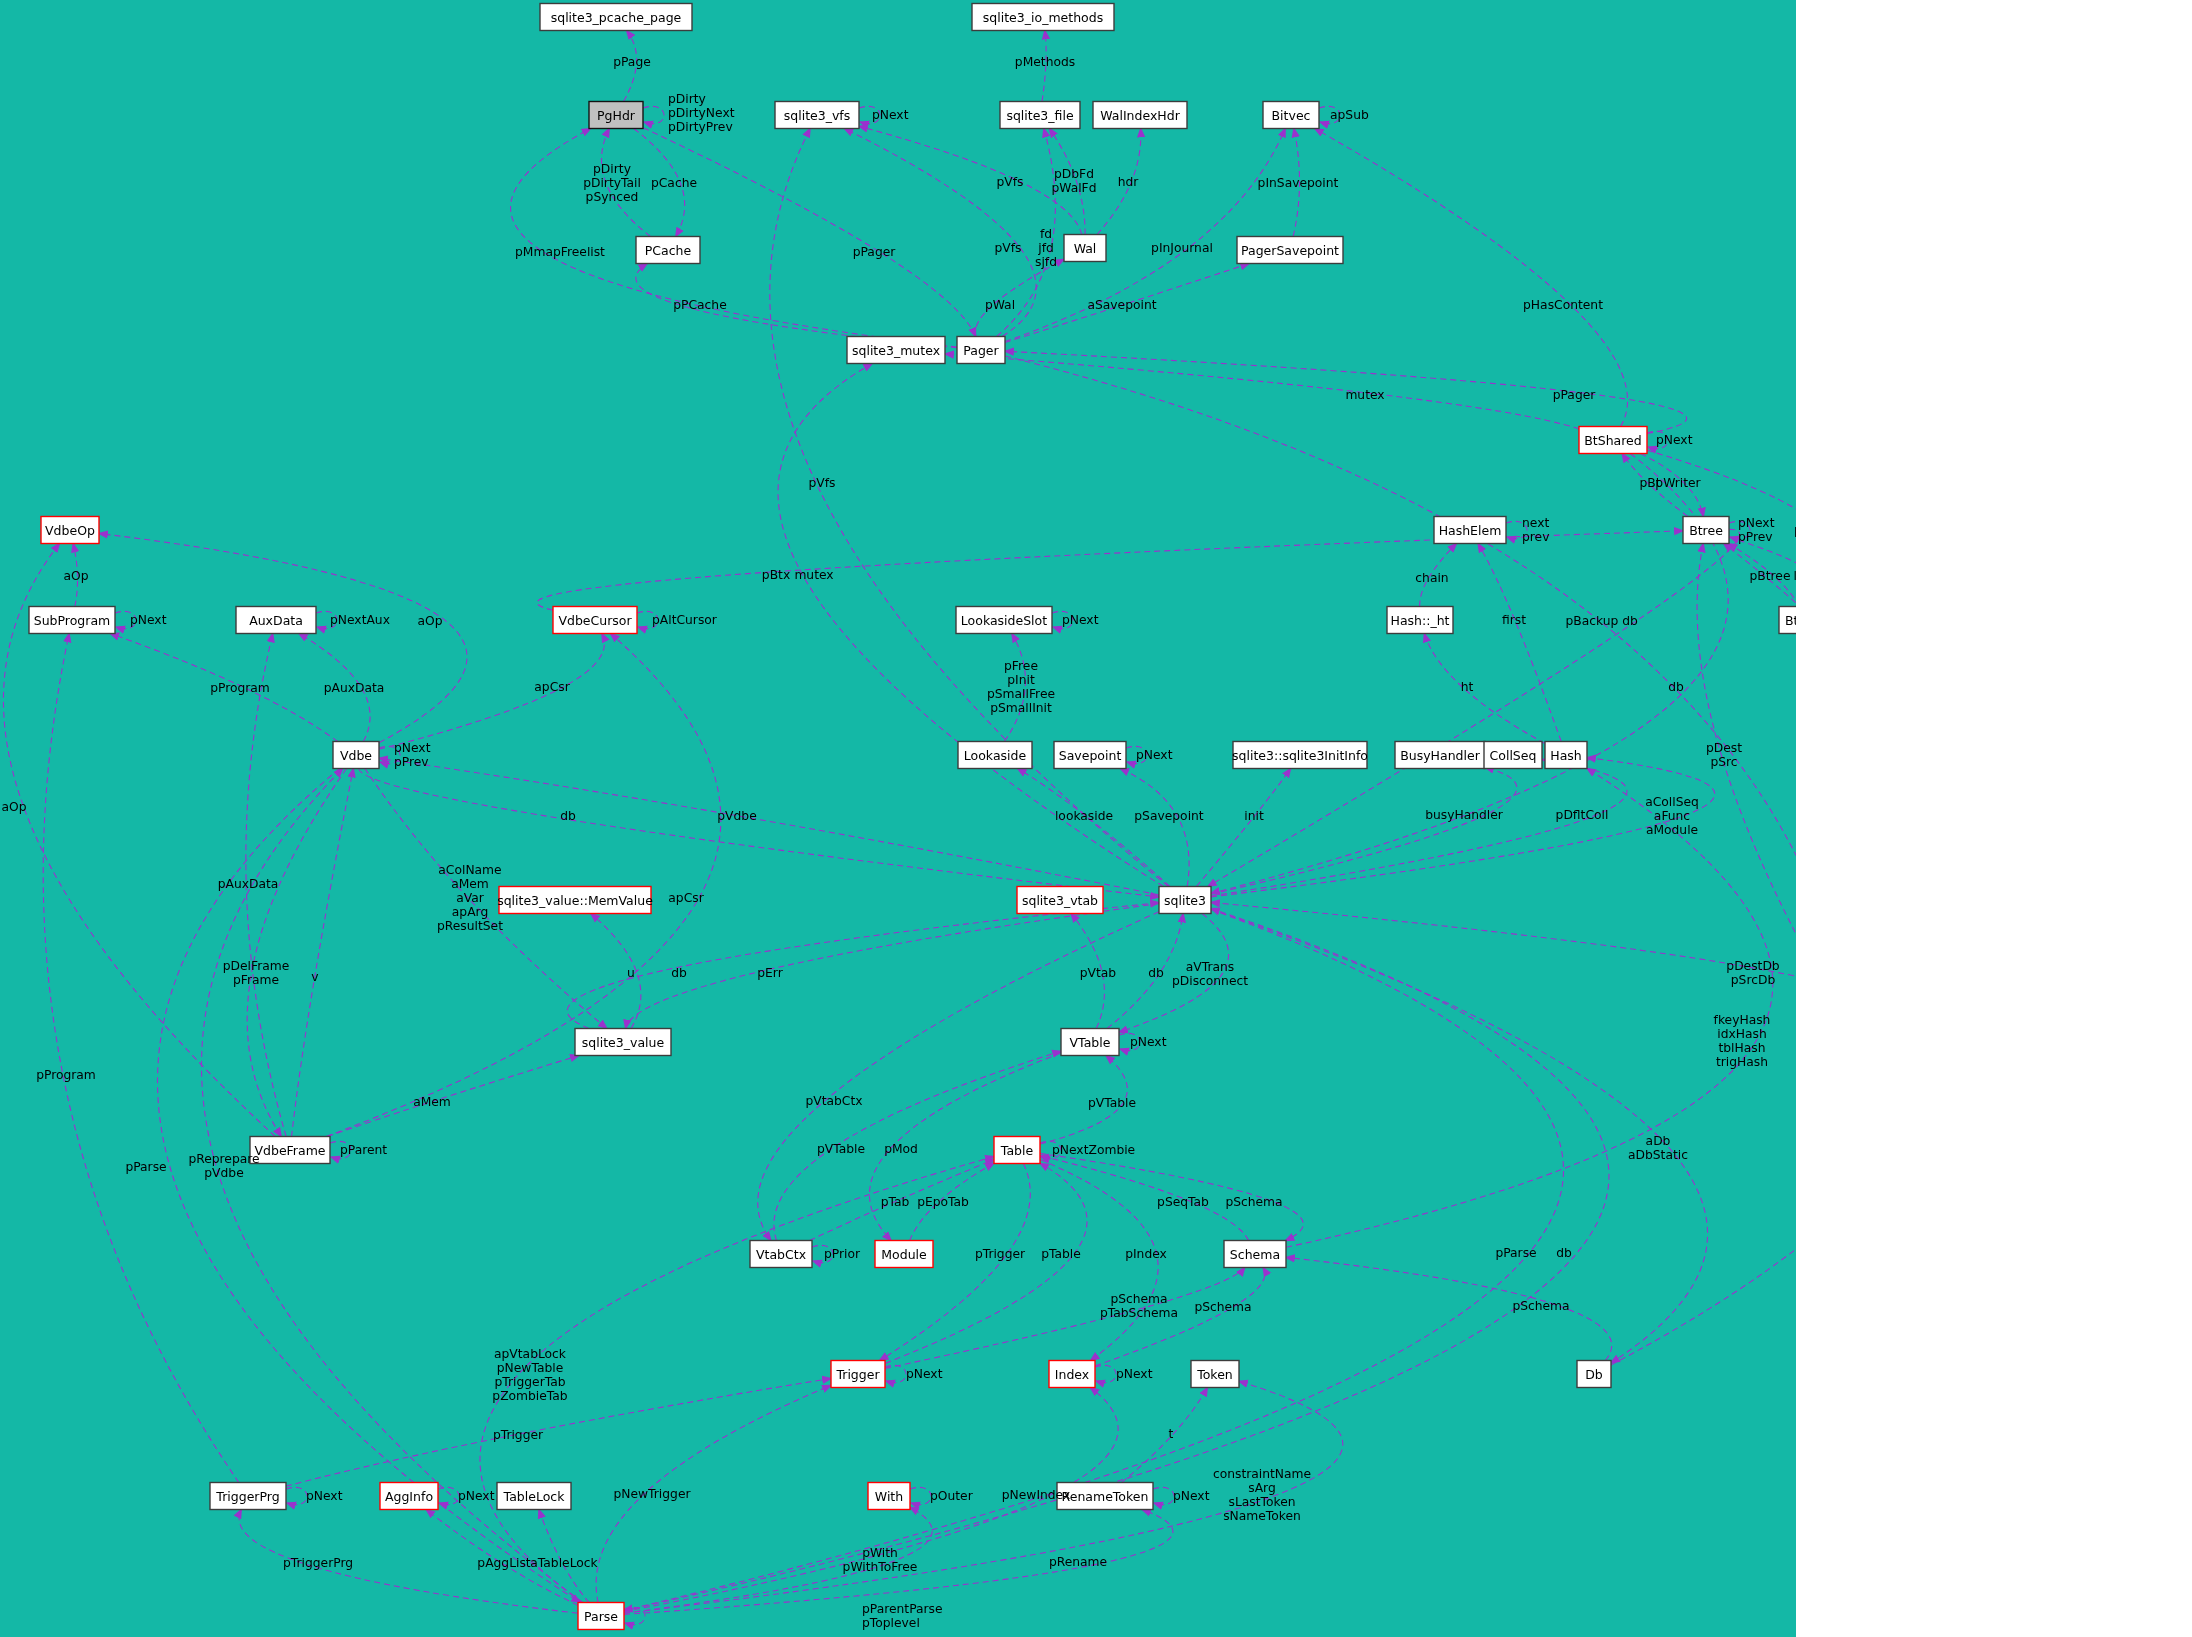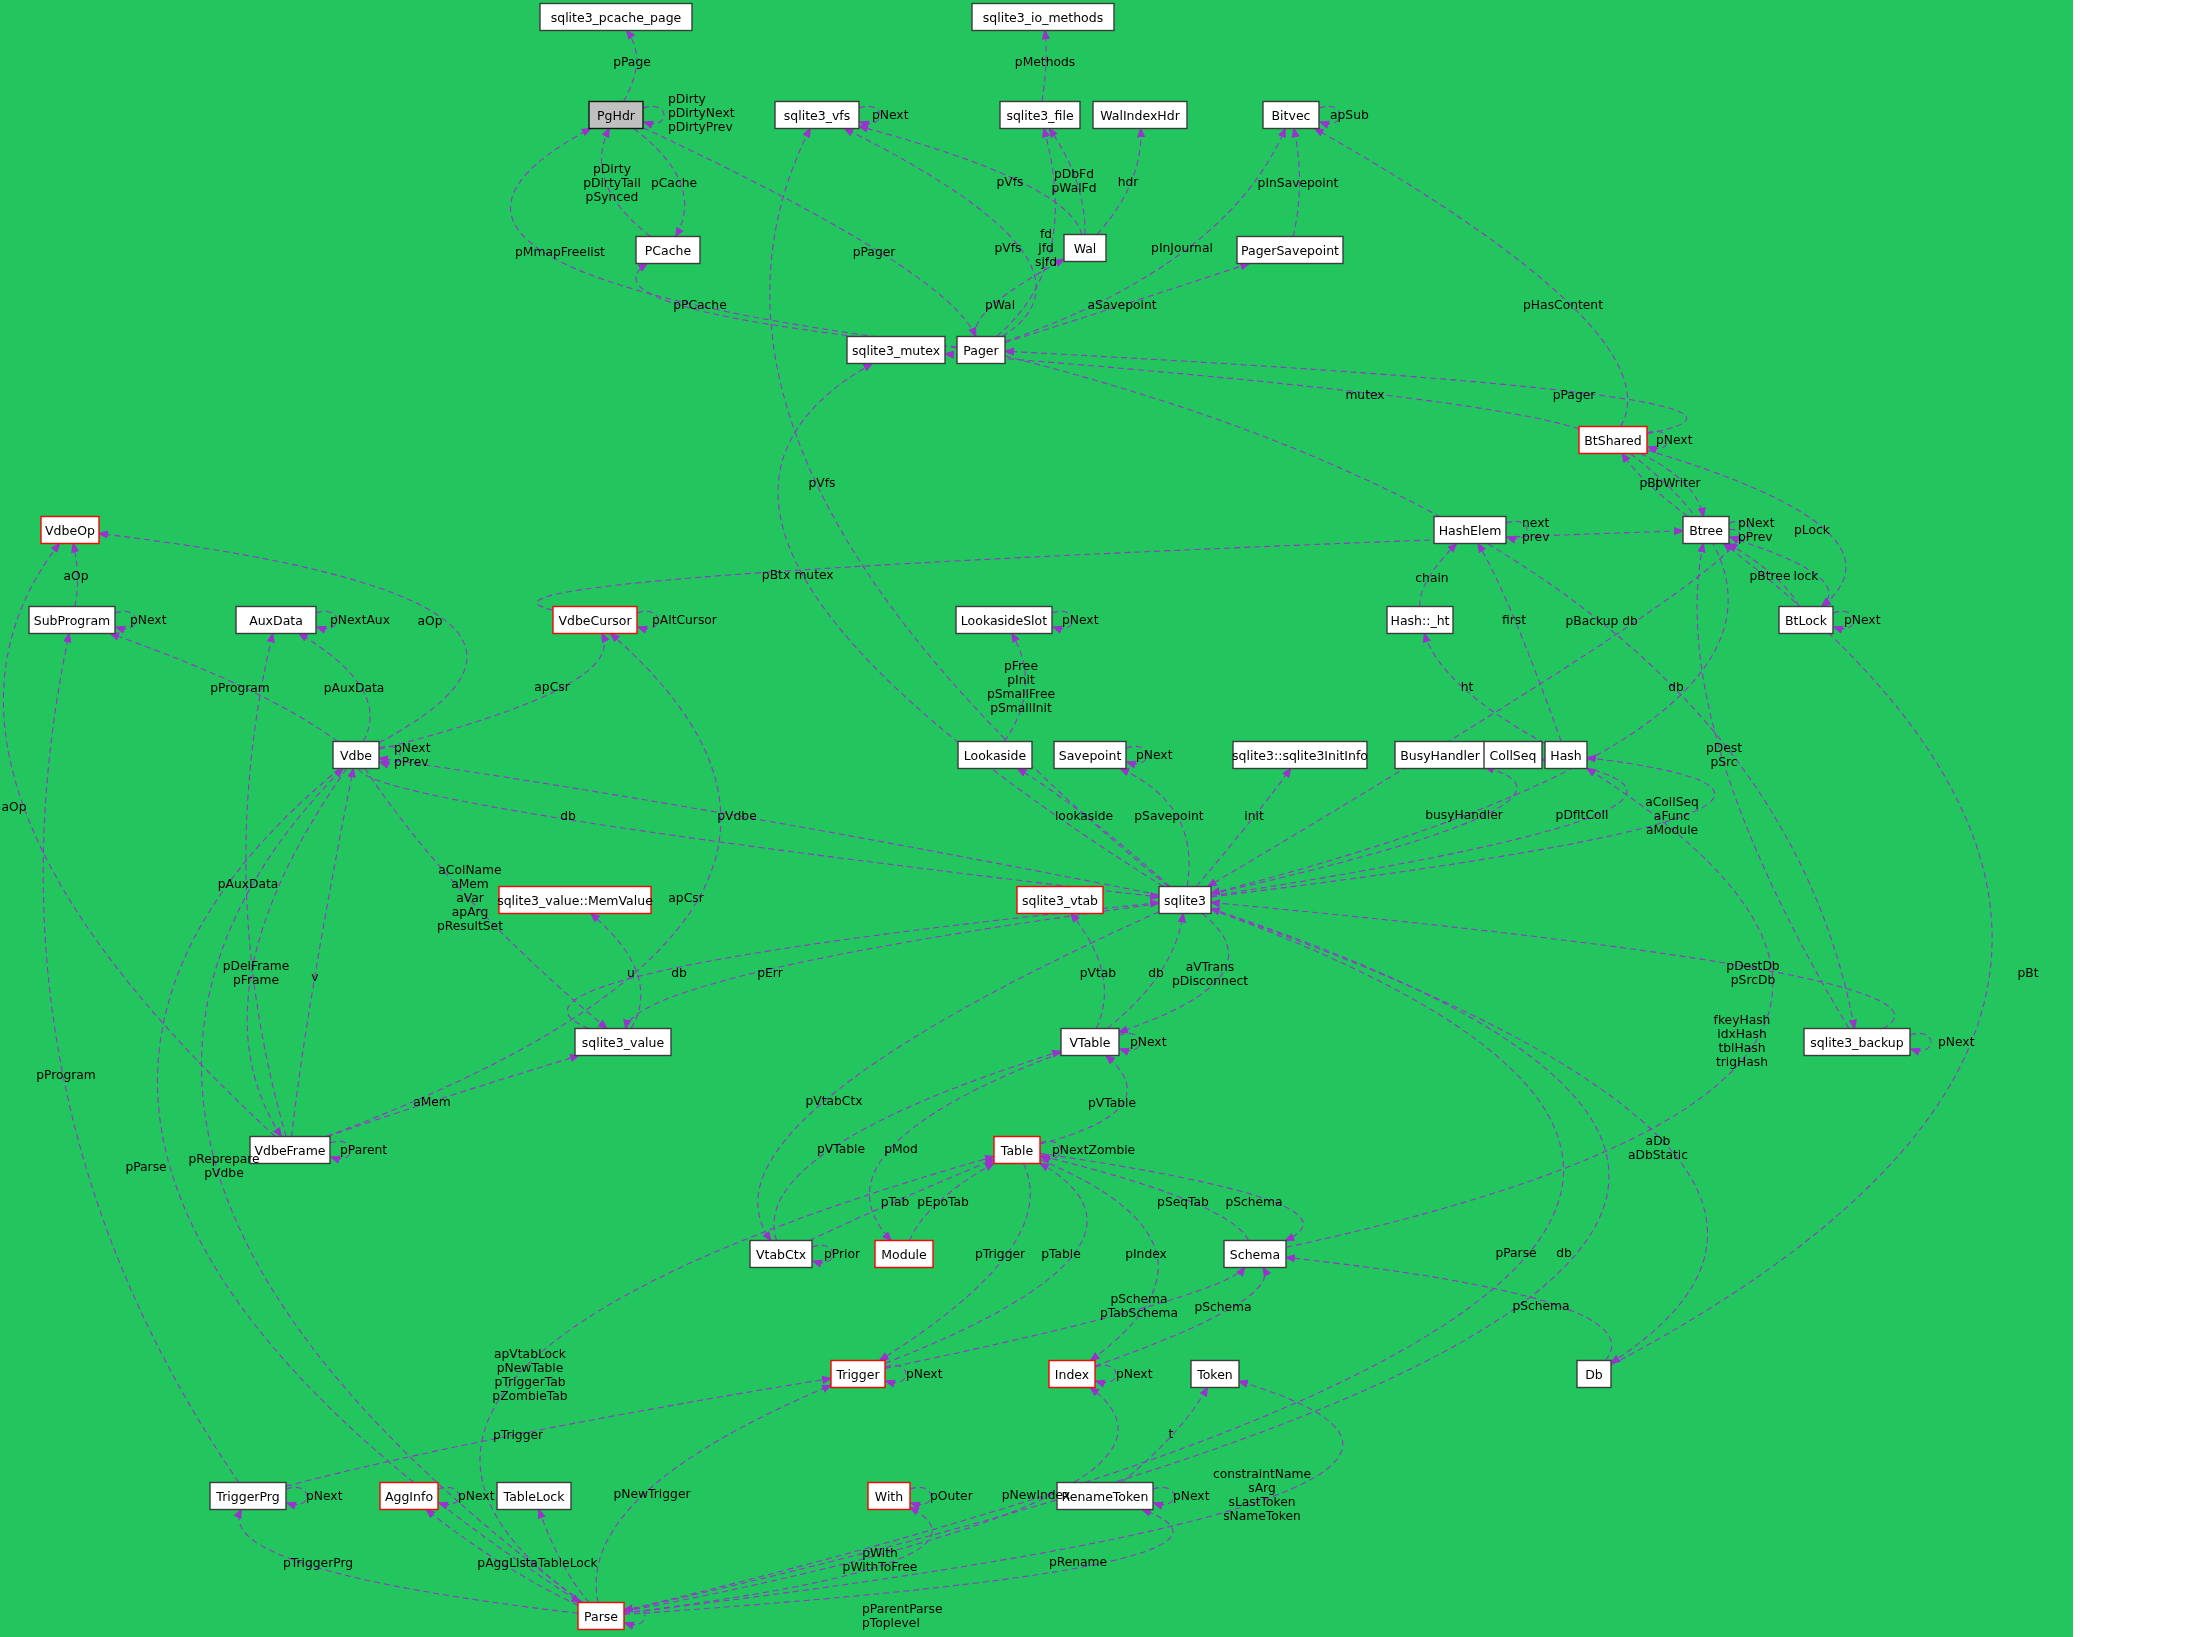--- a/index.html
+++ b/index.html
@@ -1,16 +1,16 @@
 <!DOCTYPE html>
 <html><head>
 <meta charset="utf-8">
 <style>
   html,body{margin:0;padding:0;background:#ffffff;}
-  .canvas{position:relative;width:2073px;height:1637px;background:#22c55e;overflow:hidden;
+  .canvas{position:relative;width:1796px;height:1637px;background:#14b8a6;overflow:hidden;
           font-family:"DejaVu Sans","Liberation Sans",sans-serif;}
   svg{display:block;}
   .node-rect{fill:#ffffff;stroke:#3c3c3c;stroke-width:1.4;}
   .node-rect.red{stroke:#ff0000;}
   .node-rect.highlight{fill:#c0c0c0;stroke:#141414;}
   .node-label{font-family:"DejaVu Sans","Liberation Sans",sans-serif;font-size:12.5px;fill:#000;
               text-anchor:middle;}
   .edge{fill:none;stroke-width:1.1;stroke-dasharray:6,4;}
   .edge-label{font-family:"DejaVu Sans","Liberation Sans",sans-serif;font-size:12.3px;fill:#000;}
 </style>

